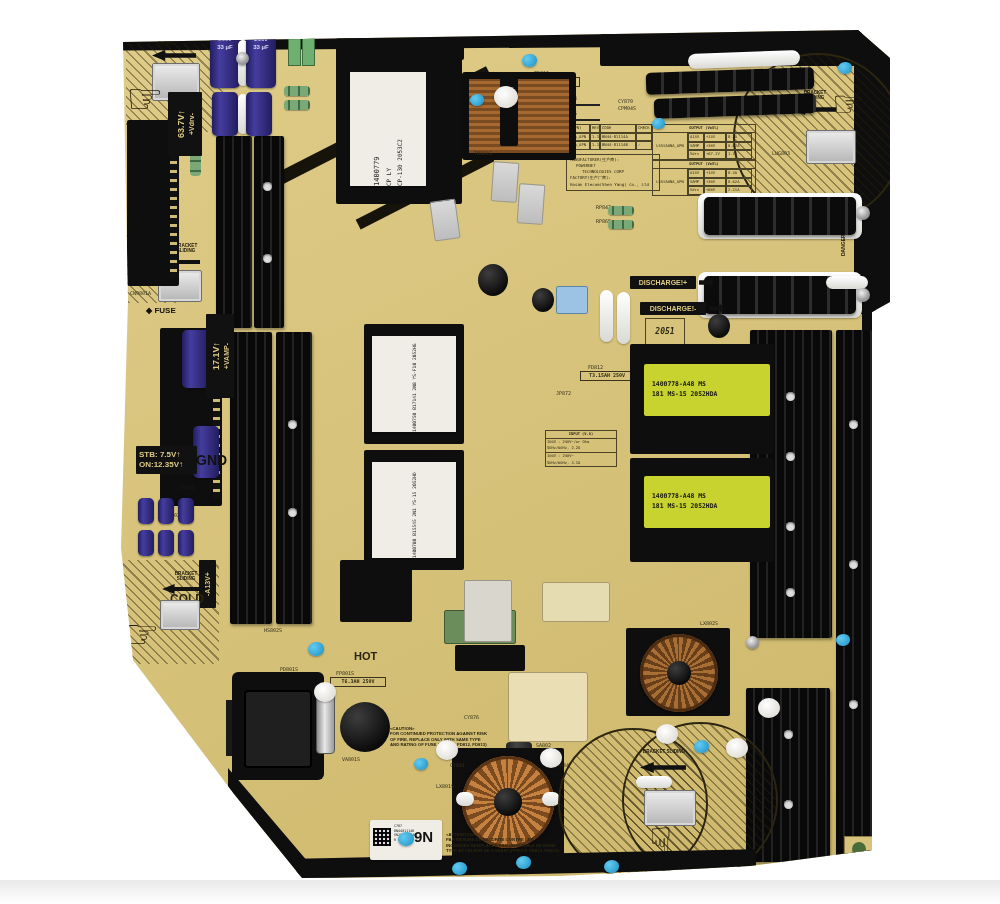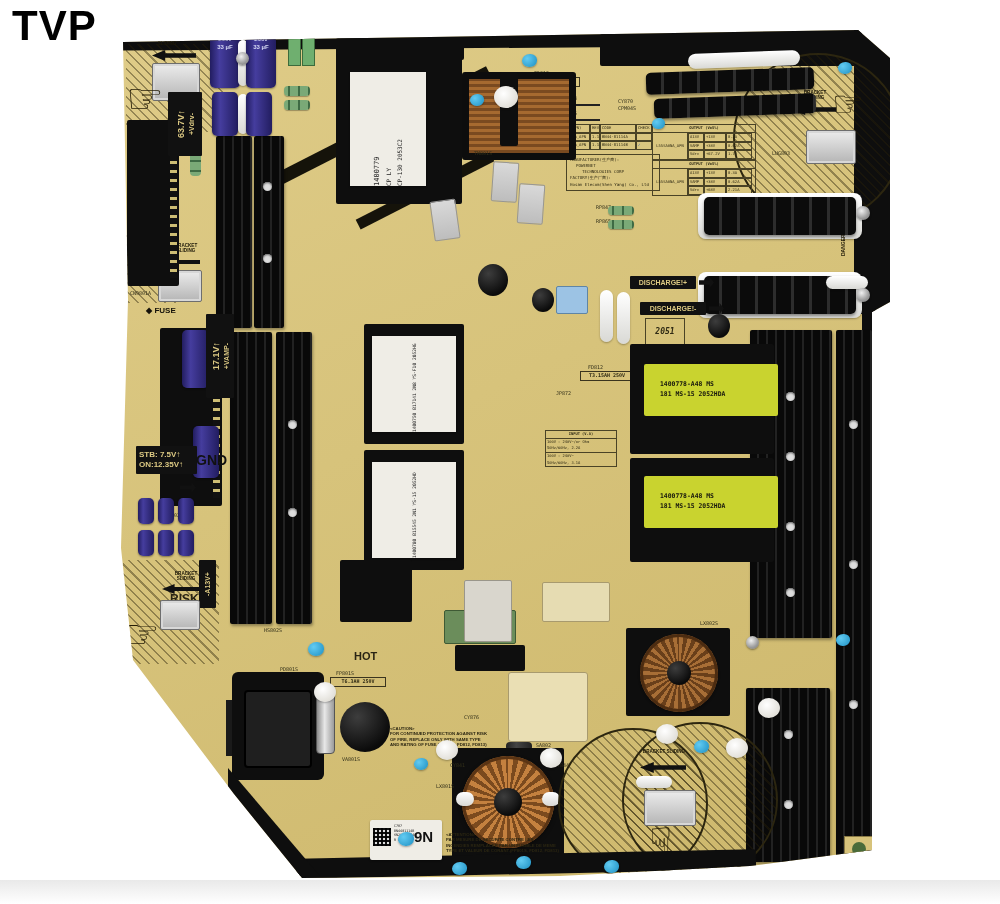--- a/index.html
+++ b/index.html
@@ -27,21 +27,21 @@
   .stand{background:radial-gradient(circle at 40% 35%,#fff,#d6d3ca);border-radius:50%;box-shadow:0 1px 2px rgba(0,0,0,.3)}
   .trim{background:radial-gradient(circle at 35% 35%,#62cbf2,#1d8fc2);border-radius:55% 45% 50% 50%;box-shadow:0 1px 2px rgba(0,0,0,.35)}
   .res{background:repeating-linear-gradient(90deg,#7aa977 0 4px,#3e6a44 4px 6px,#7aa977 6px 10px);border-radius:4px;box-shadow:0 1px 1px rgba(0,0,0,.3)}
   .resv{background:repeating-linear-gradient(0deg,#7aa977 0 4px,#3e6a44 4px 6px,#7aa977 6px 10px);border-radius:4px}
   .screw{background:radial-gradient(circle at 40% 35%,#f0f0f0,#9a9a9a 60%,#757575);border-radius:50%;box-shadow:0 1px 2px rgba(0,0,0,.4)}
   .cbar{background:repeating-linear-gradient(90deg,#0b0b0b 0 15px,#2d2d2d 15px 18px);border-radius:5px;box-shadow:0 2px 3px rgba(0,0,0,.4)}
   .bcap{background:radial-gradient(circle at 35% 30%,#3d3d3d,#0b0b0b 72%);border-radius:50%}
   .tor{border-radius:50%;background:repeating-conic-gradient(#c4813f 0 7deg,#7b4a1e 7deg 14deg);box-shadow:inset 0 0 0 3px #5a3414,0 2px 4px rgba(0,0,0,.4)}
   .cer{background:linear-gradient(180deg,#d9d9d9,#bdbdbd);border:1px solid #969696;border-radius:2px}
   .sw{background:#efede6;color:#1d1d1d;font-family:"DejaVu Sans Mono",monospace;box-shadow:0 1px 2px rgba(0,0,0,.35)}
-  .yg{background:#c9d32f;color:#15150d;font:bold 6.4px/1.55 "DejaVu Sans Mono",monospace;display:flex;flex-direction:column;justify-content:center;padding-left:16px;border-radius:2px}
+  .yg{background:#c9d32f;color:#15150d;font:bold 6.4px/1.55 "DejaVu Sans Mono",monospace;display:flex;flex-direction:column;justify-content:center;padding-left:8px;border-radius:2px}
   .bx{border:1px solid #4a4326}
   .mt{display:grid;grid-template-columns:34px 10px 36px 16px;font:3.9px/1.7 "DejaVu Sans Mono",monospace;color:#2f2a14}
   .mt span{border:.5px solid #4a4326;padding:0 1px;overflow:hidden;white-space:nowrap}
   .mf{border:1px solid #4a4326;font:4.1px/1.5 "DejaVu Sans Mono",monospace;padding:2px 3px;color:#2f2a14}
   .mf span{display:block;white-space:nowrap}
   .ot{font:3.8px/1.8 "DejaVu Sans Mono",monospace;color:#2f2a14;border:.5px solid #4a4326}
   .ot .tt{text-align:center;border-bottom:.5px solid #4a4326;font-weight:bold}
   .ot .bd{display:flex}
   .ot .md{width:34px;display:flex;align-items:center;justify-content:center;border-right:.5px solid #4a4326;white-space:nowrap}
   .ot .gr{display:grid;grid-template-columns:16px 22px 26px;flex:1}
@@ -51,21 +51,20 @@
   .it span{display:block;padding:0 1px;white-space:nowrap}
   .note{font:bold 4.3px/1.25 "Liberation Sans",sans-serif;color:#2b2612}
   .note span{display:block;white-space:nowrap}
   .fz{border:1px solid #3a341e;font:bold 5px/1.5 "DejaVu Sans Mono",monospace;color:#2f2a14;text-align:center;white-space:nowrap}
   .pins{background:repeating-linear-gradient(0deg,#111 0 6px,#cdbd74 6px 9px);width:7px}
 </style>
 </head>
 <body>
 
 <div class="stage">
-  <div class="a tvp">TVP</div>
 
   <div class="a board">
 
     <div class="a blk" style="left:120px;top:28px;width:742px;height:20px;transform:rotate(-.4deg)"></div>
     <div class="a blk" style="left:600px;top:34px;width:262px;height:32px"></div>
     <div class="a blk" style="left:854px;top:28px;width:38px;height:286px"></div>
     <div class="a blk" style="left:862px;top:308px;width:14px;height:548px"></div>
     <div class="a" style="left:262px;top:120px;width:240px;height:13px;background:#15130a;transform:rotate(-27deg)"></div>
     <div class="a" style="left:350px;top:185px;width:150px;height:11px;background:#15130a;transform:rotate(-27deg)"></div>
 
@@ -306,21 +305,21 @@
       <span class="vt" style="font-size:7px">+VAMP-</span>
     </div>
     <div class="a badge" style="left:136px;top:446px;width:58px;height:28px;flex-direction:column;font-size:8px;line-height:1.2;align-items:flex-start;padding-left:3px">
       <span>STB:  7.5V↑</span>
       <span>ON:12.35V↑</span>
     </div>
     <div class="a arrR" style="left:180px;top:482px;width:16px;height:11px"></div>
     <div class="a" style="left:196px;top:452px;font:bold 14px 'Liberation Sans';color:#111">GND</div>
     <div class="a badge vt" style="left:199px;top:560px;width:17px;height:48px;font-size:7px">-A13V+</div>
     <div class="a" style="left:146px;top:306px;font:bold 8px 'Liberation Sans';color:#15120a">◆ FUSE</div>
-    <div class="a" style="left:170px;top:592px;font:bold 12px 'Liberation Sans';color:#2a2414">RISK</div>
+    <div class="a" style="left:170px;top:592px;font:bold 12px 'Liberation Sans';color:#2a2414">COLD</div>
     <div class="a" style="left:354px;top:650px;font:bold 11px 'Liberation Sans';color:#2a2414">HOT</div>
 
     <div class="a brk" style="left:166px;top:571px;width:40px">BRACKET SLIDING</div>
     <div class="a arrL" style="left:162px;top:584px;width:42px;height:10px"></div>
     <div class="a clipm" style="left:160px;top:600px;width:38px;height:28px"></div>
     <div class="a hand" style="left:124px;top:614px;font-size:40px">☞</div>
 
     <div class="a" style="left:226px;top:700px;width:12px;height:56px;background:#1a1a1a"></div>
     <div class="a blk" style="left:232px;top:672px;width:92px;height:108px;border-radius:6px"></div>
     <div class="a" style="left:244px;top:690px;width:64px;height:74px;background:#1f1f1f;border:2px solid #000;border-radius:4px"></div>

